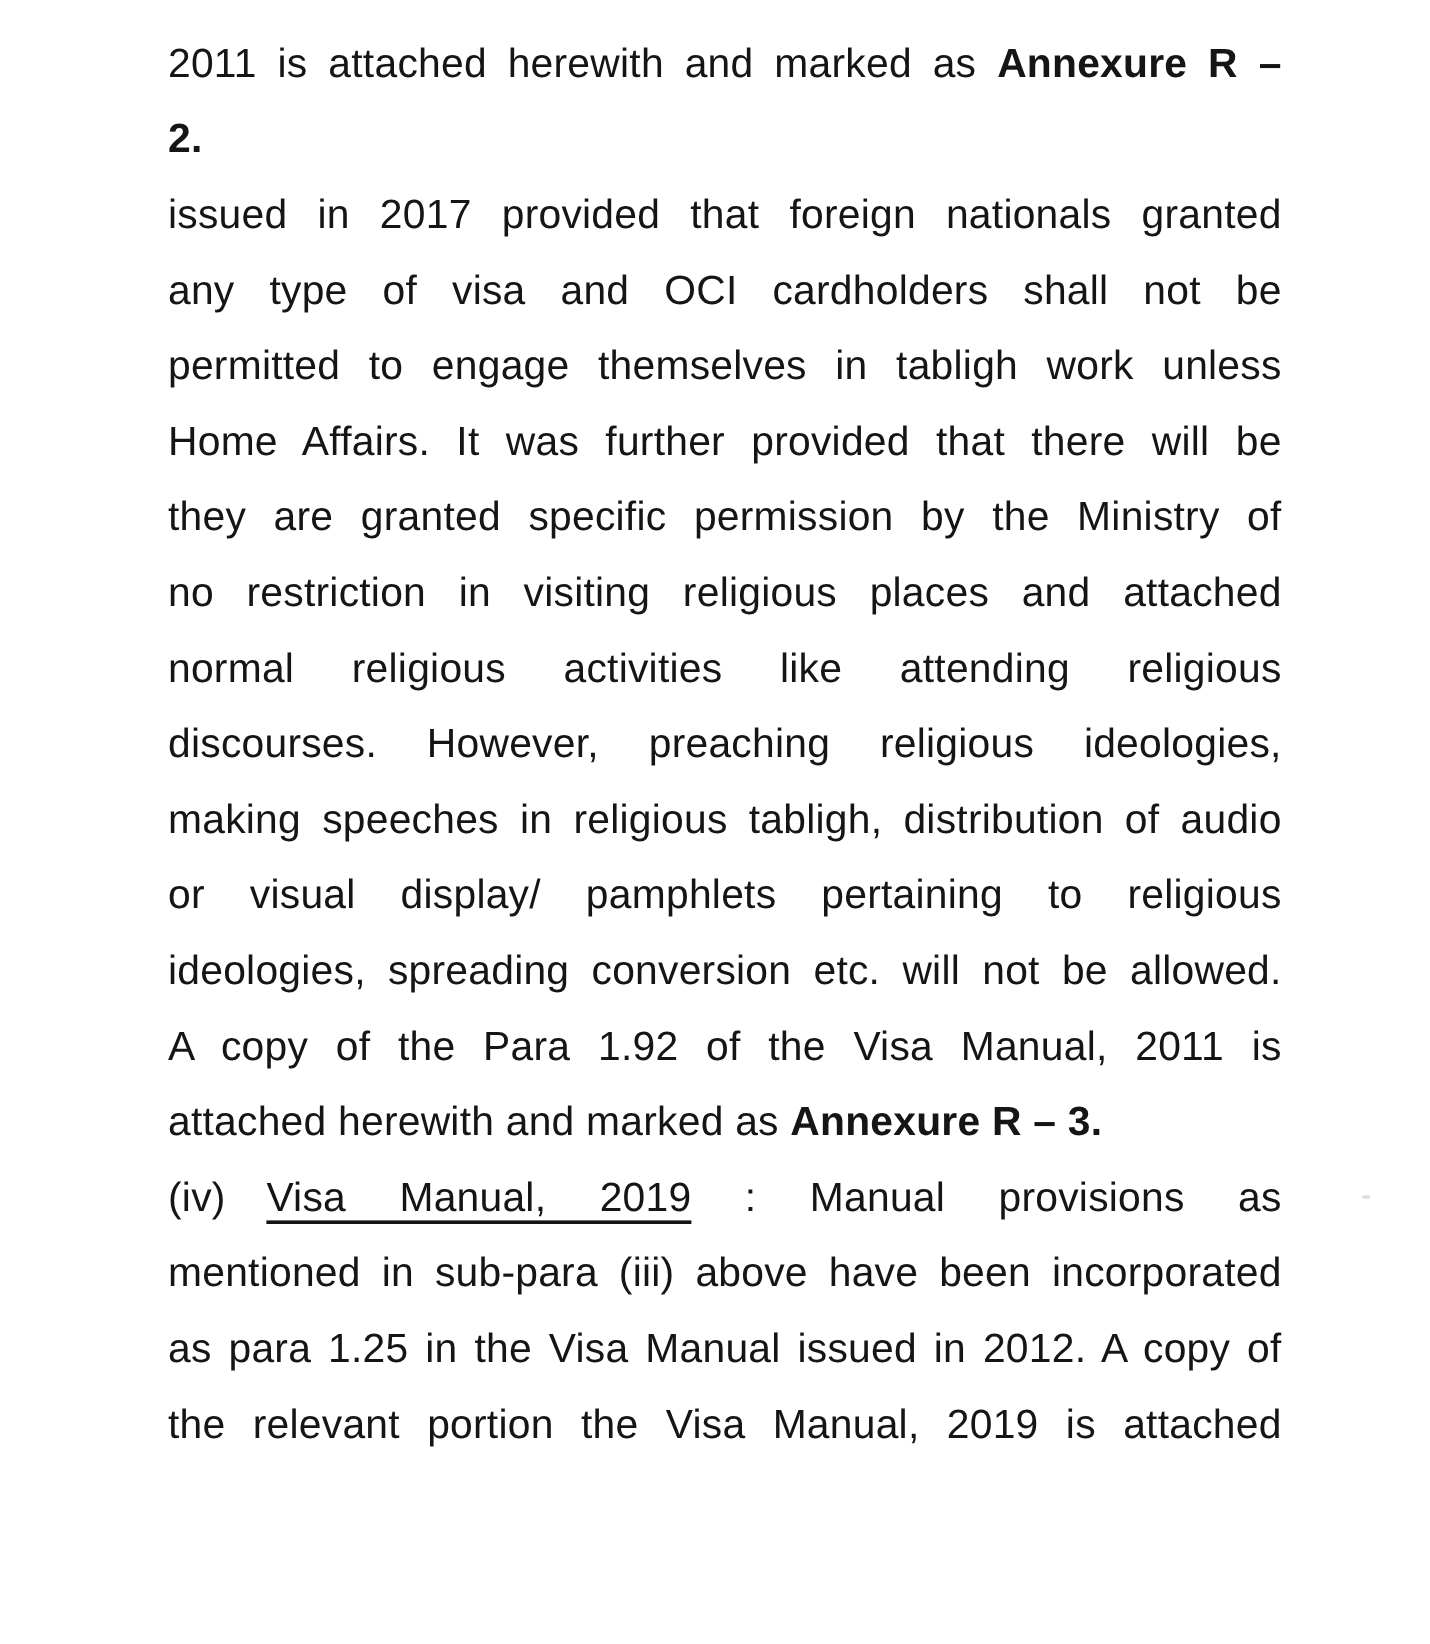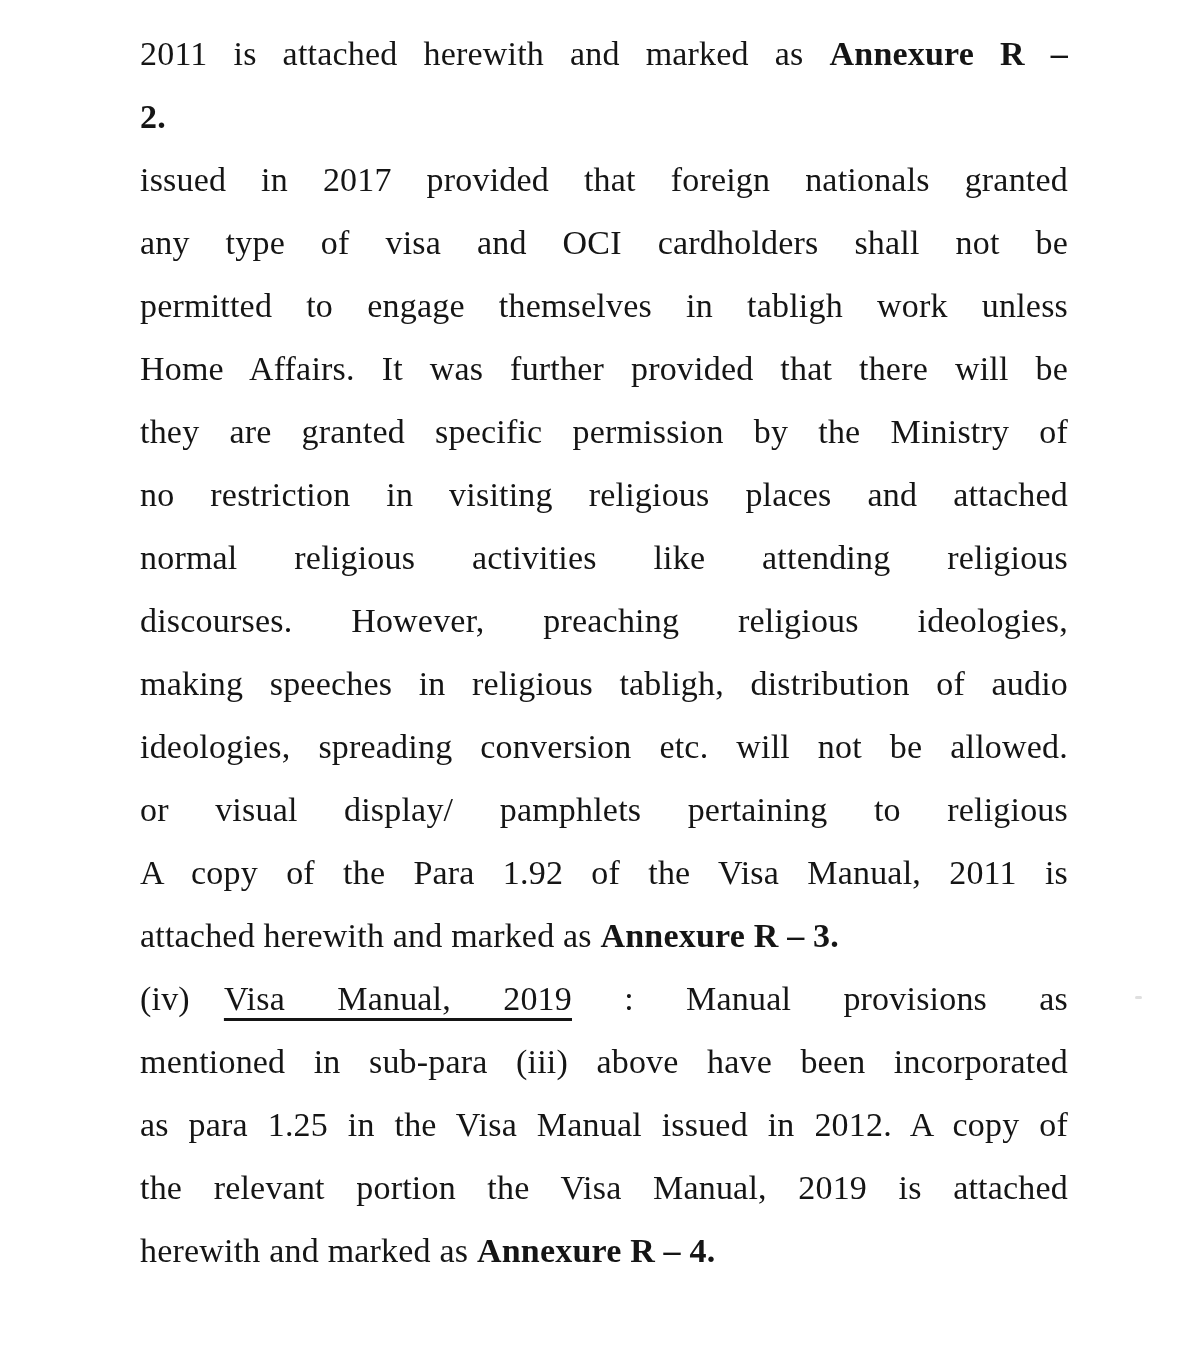--- a/index.html
+++ b/index.html
@@ -6,21 +6,21 @@
     margin: 0;
     padding: 0;
     background: #ffffff;
   }
   .page {
     position: relative;
     width: 1192px;
     height: 1370px;
     background: #ffffff;
     overflow: hidden;
-    font-family: Liberation Serif, serif;
+    font-family: Liberation Sans, sans-serif;
     color: #151515;
   }
   .textblock {
     position: absolute;
     left: 140px;
     top: 22px;
     width: 928px;
   }
   .paragraph {
     margin: 0;
@@ -76,27 +76,26 @@
       <div class="paragraph">
         <div class="line justify"><span>issued in 2017 provided that foreign nationals granted</span></div>
         <div class="line justify"><span>any type of visa and OCI cardholders shall not be</span></div>
         <div class="line justify"><span>permitted to engage themselves in tabligh work unless</span></div>
         <div class="line justify"><span>Home Affairs.  It was further provided that there will be</span></div>
         <div class="line justify"><span>they are granted specific permission by the Ministry of</span></div>
         <div class="line justify"><span>no restriction in visiting religious places and attached</span></div>
         <div class="line justify"><span>normal religious activities like attending religious</span></div>
         <div class="line justify"><span>discourses.  However, preaching religious ideologies,</span></div>
         <div class="line justify"><span>making speeches in religious tabligh, distribution of audio</span></div>
+        <div class="line justify"><span>or visual display/ pamphlets pertaining to religious</span></div>
         <div class="line justify"><span>ideologies, spreading conversion etc. will not be allowed.</span></div>
-        <div class="line justify"><span>or visual display/ pamphlets pertaining to religious</span></div>
         <div class="line justify"><span>A copy of the Para 1.92 of the Visa Manual, 2011 is</span></div>
         <div class="line left"><span>attached herewith and marked as </span><span class="bold">Annexure R – 3.</span></div>
       </div>
       <div class="paragraph">
         <div class="line justify"><span>(iv)</span><span class="spacer" style="width: 34px;"></span><span class="underline">Visa Manual,  2019</span><span> : Manual provisions as</span></div>
         <div class="line justify"><span>mentioned in sub-para (iii) above have been incorporated</span></div>
         <div class="line justify"><span>as para 1.25 in the Visa Manual issued in 2012. A copy of</span></div>
         <div class="line justify"><span>the relevant portion the Visa Manual, 2019 is attached</span></div>
-        <div class="line left"><span>herewith and marked as </span><span class="bold">Annexure R – 4.</span></div>
       </div>
     </div>
   <div class="scan-artifact"></div>
 </div>
 
 </body></html>

